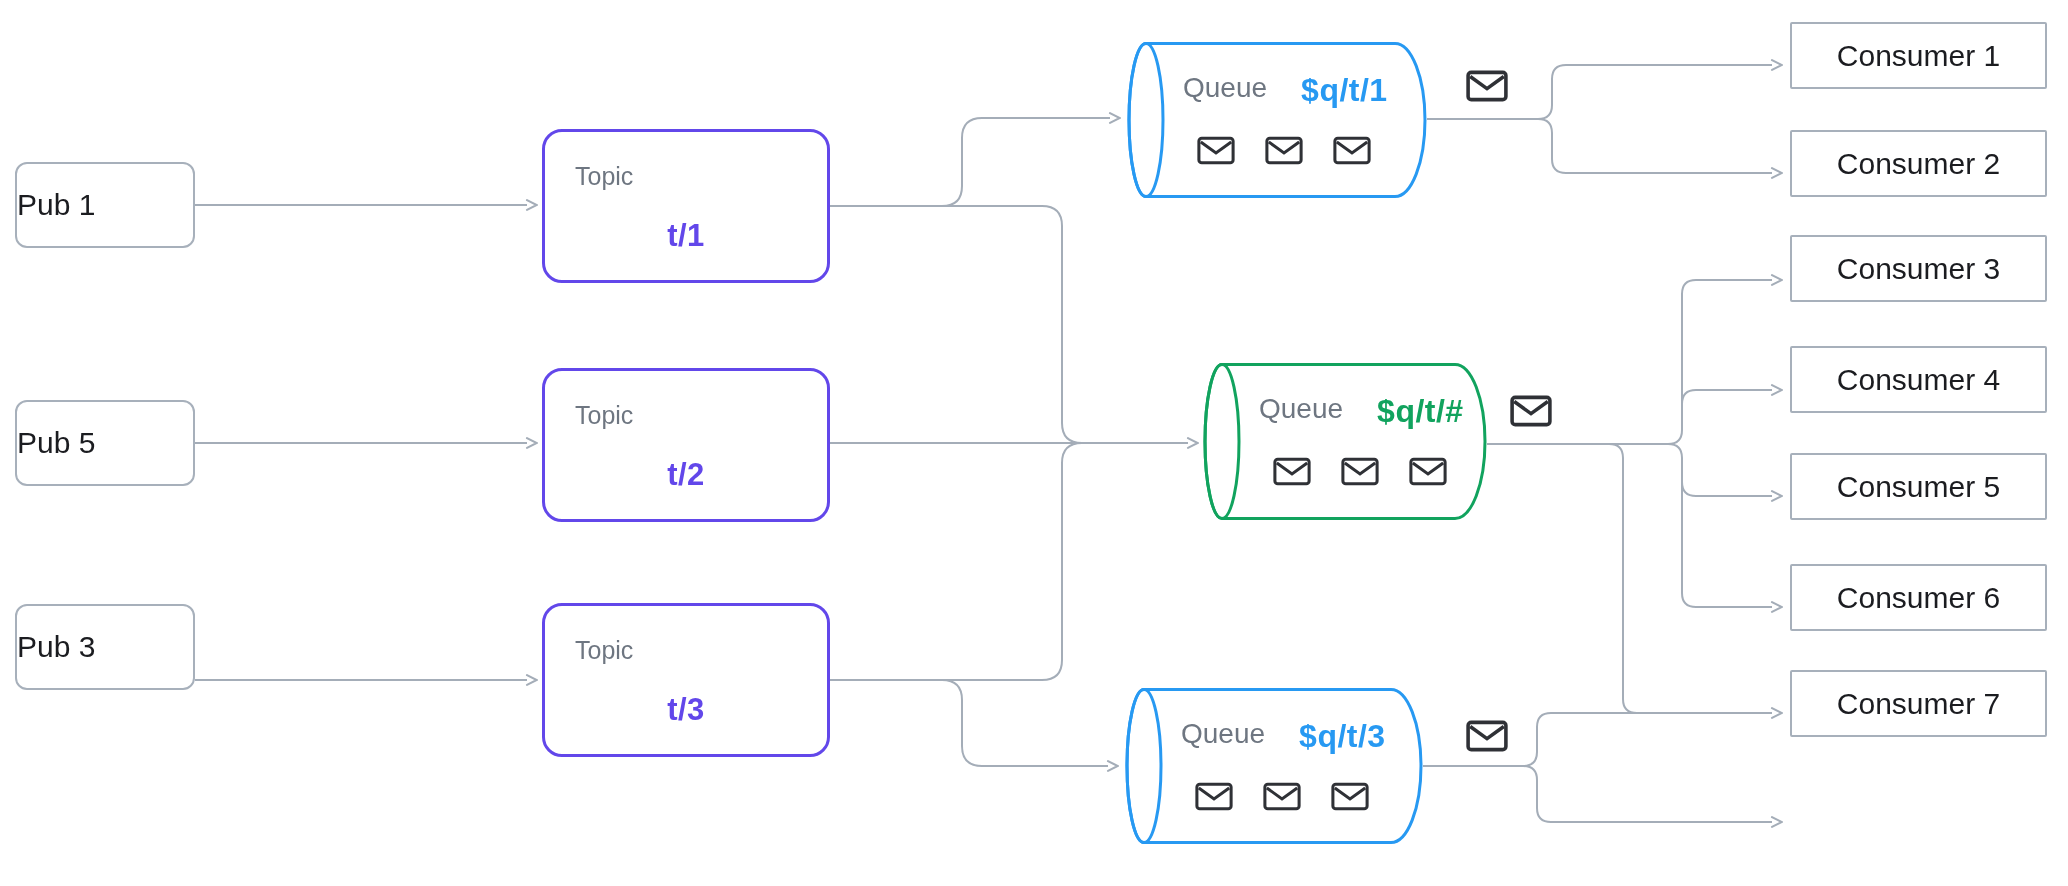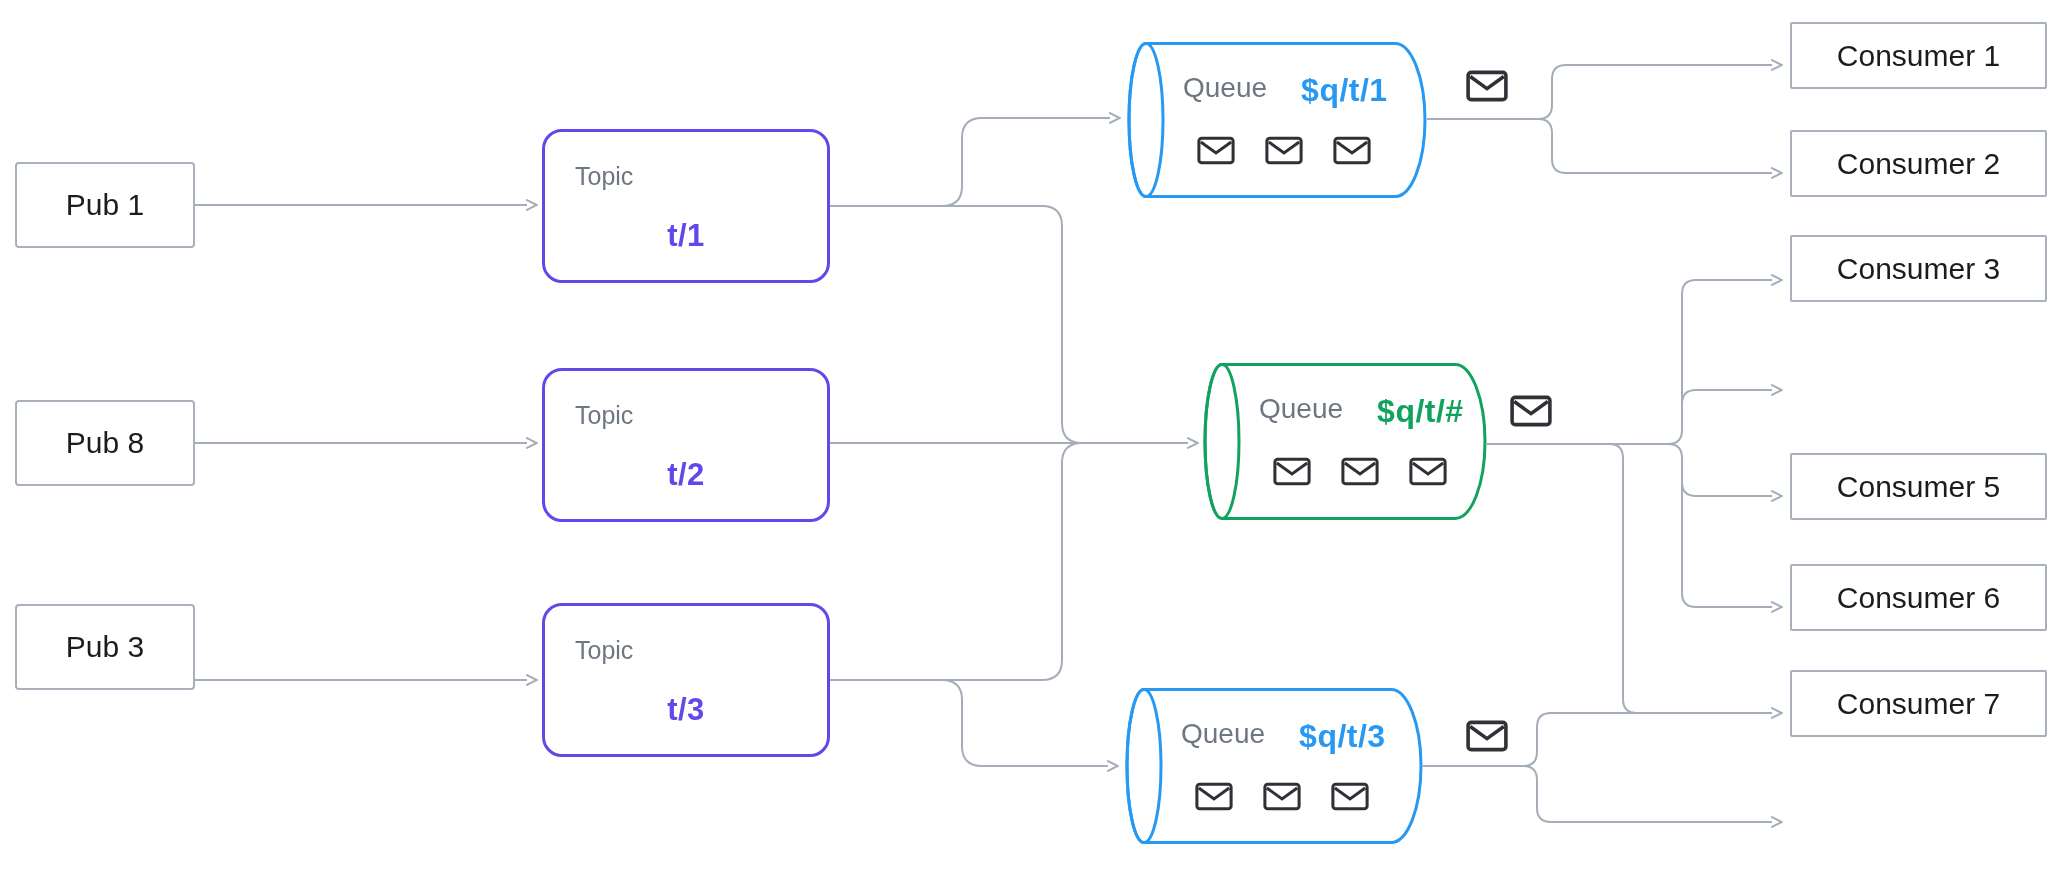--- a/index.html
+++ b/index.html
@@ -7,22 +7,22 @@
     --topic:#6247EA; --queue-blue:#2799F2; --queue-green:#11A35E; --envelope:#2F3136;
   }
   html,body{margin:0;padding:0;background:#fff;}
   body{font-family:"Liberation Sans", sans-serif;}
   #canvas{position:relative;width:2068px;height:886px;background:#fff;overflow:hidden;}
   #wires{position:absolute;left:0;top:0;width:2068px;height:886px;}
   #wires path{fill:none;stroke:var(--line);stroke-width:2;}
 
   .node{position:absolute;box-sizing:border-box;background:#fff;}
 
-  .pub{width:180px;height:86px;border:2px solid var(--box-border);border-radius:4px;
-       display:flex;align-items:center;justify-content:center;
+  .pub{width:180px;height:86px;border:2px solid var(--box-border);border-radius:12px;
+       display:flex;align-items:center;justify-content:flex-start;
        font-size:30px;color:var(--ink);}
   .consumer{width:257px;height:67px;border:2px solid var(--box-border);border-radius:2px;
        display:flex;align-items:center;justify-content:center;
        font-size:30px;color:var(--ink);}
 
   .topic{width:288px;height:154px;border:3px solid var(--topic);border-radius:20px;}
   .topic .kind{position:absolute;left:30px;top:30px;font-size:25px;color:var(--muted);}
   .topic .tname{position:absolute;left:0;right:0;top:86px;text-align:center;
        font-size:31px;font-weight:600;color:var(--topic);letter-spacing:.5px;}
 
@@ -71,21 +71,21 @@
     <path d="M1609,444 Q1623,444 1623,458 V699 Q1623,713 1637,713"></path>
 
     <path d="M1423,766 H1523 Q1537,766 1537,752 V727 Q1537,713 1551,713 H1772" marker-end="url(#arrow)"></path>
     <path d="M1523,766 Q1537,766 1537,780 V808 Q1537,822 1551,822 H1772" marker-end="url(#arrow)"></path>
   </svg>
 
   <div class="node pub" style="left:15px;top:162px">
       <span>Pub 1</span>
     </div>
   <div class="node pub" style="left:15px;top:400px">
-      <span>Pub 8</span>
+      <span>Pub 5</span>
     </div>
   <div class="node pub" style="left:15px;top:604px">
       <span>Pub 3</span>
     </div>
 
   <div class="node topic" style="left:542px;top:129px">
     <span class="kind">Topic</span>
     <span class="tname">t/1</span>
   </div>
   <div class="node topic" style="left:542px;top:368px">
@@ -187,20 +187,23 @@
 
   <div class="node consumer" style="left:1790px;top:22px">
       <span>Consumer 1</span>
     </div>
   <div class="node consumer" style="left:1790px;top:130px">
       <span>Consumer 2</span>
     </div>
   <div class="node consumer" style="left:1790px;top:235px">
       <span>Consumer 3</span>
     </div>
+  <div class="node consumer" style="left:1790px;top:346px">
+      <span>Consumer 4</span>
+    </div>
   <div class="node consumer" style="left:1790px;top:453px">
       <span>Consumer 5</span>
     </div>
   <div class="node consumer" style="left:1790px;top:564px">
       <span>Consumer 6</span>
     </div>
   <div class="node consumer" style="left:1790px;top:670px">
       <span>Consumer 7</span>
     </div>
 

